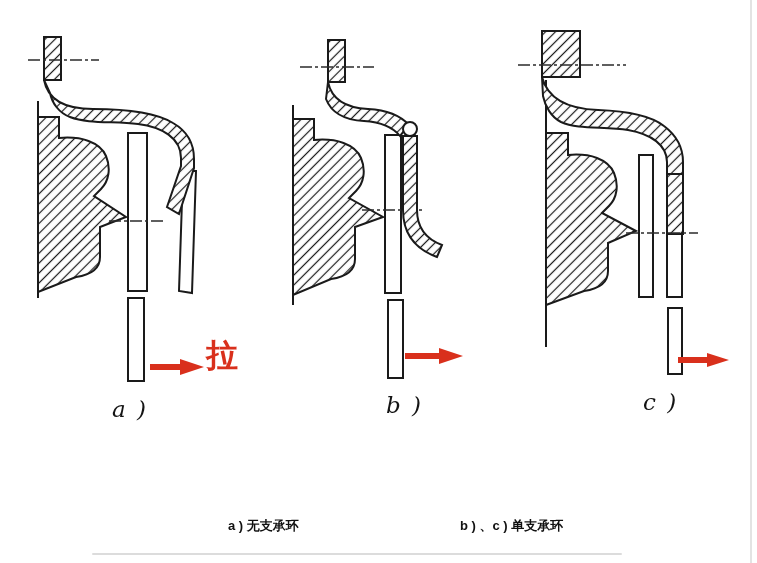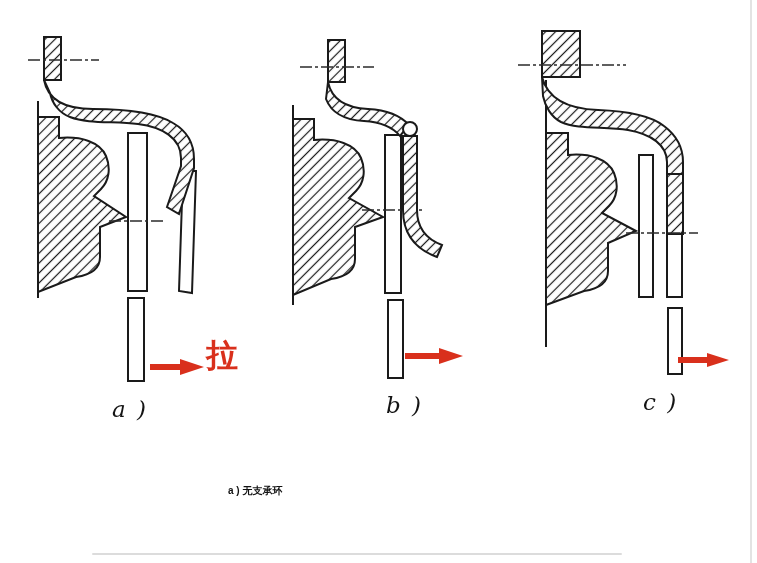--- a/index.html
+++ b/index.html
@@ -9,21 +9,21 @@
   .outline{fill:#ffffff;stroke:var(--line,#1a1a1a);stroke-width:2;}
   .solid{stroke:var(--line,#1a1a1a);stroke-width:2;fill:none;}
   .hatched{stroke:var(--line,#1a1a1a);stroke-width:2;}
   .cl{stroke:#2b2b2b;stroke-width:1.3;stroke-dasharray:12 3 3 3;fill:none;}
   .arrow-shape{fill:var(--arrow,#d9301c);}
   .pull-label{position:absolute;left:206px;top:334px;font-size:32px;font-weight:700;
               color:var(--arrow,#d9301c);font-family:"DejaVu Sans",sans-serif;}
   .panel-label{position:absolute;font-size:23px;font-style:italic;color:#141414;
                font-family:"DejaVu Serif",serif;letter-spacing:2px;}
   .lbl-a{left:112px;top:396px;} .lbl-b{left:386px;top:392px;} .lbl-c{left:643px;top:389px;}
-  .caption{position:absolute;top:484px;font-size:10px;font-weight:700;color:#111;}
+  .caption{position:absolute;top:517px;font-size:13px;font-weight:700;color:#111;}
   .cap-a{left:228px;} .cap-bc{left:460px;}
   .fold-line{position:absolute;left:92px;top:553px;width:530px;height:2px;
              background:#c9c9c9;opacity:.65;border-radius:1px;}
   .edge-shadow{position:absolute;right:5px;top:0;width:2px;height:100%;background:#e3e3e3;}
 </style>
 </head>
 <body>
 
 <div class="canvas">
 
@@ -148,16 +148,17 @@
     <g>
       <rect class="outline" x="160" y="303" width="14" height="66"></rect>
     </g>
   </svg>
   <svg style="left:678px;top:351px" width="55" height="18" viewBox="0 0 55 18">
     <polygon class="arrow-shape" points="0,6 29,6 29,2 51,9 29,16 29,12 0,12"></polygon>
   </svg>
   <span class="panel-label lbl-c">c )</span>
 
   <span class="caption cap-a">a ) 无支承环</span>
+  <span class="caption cap-bc">b ) 、c ) 单支承环</span>
 
   <div class="fold-line"></div>
   <div class="edge-shadow"></div>
 </div>
 
 </body></html>

